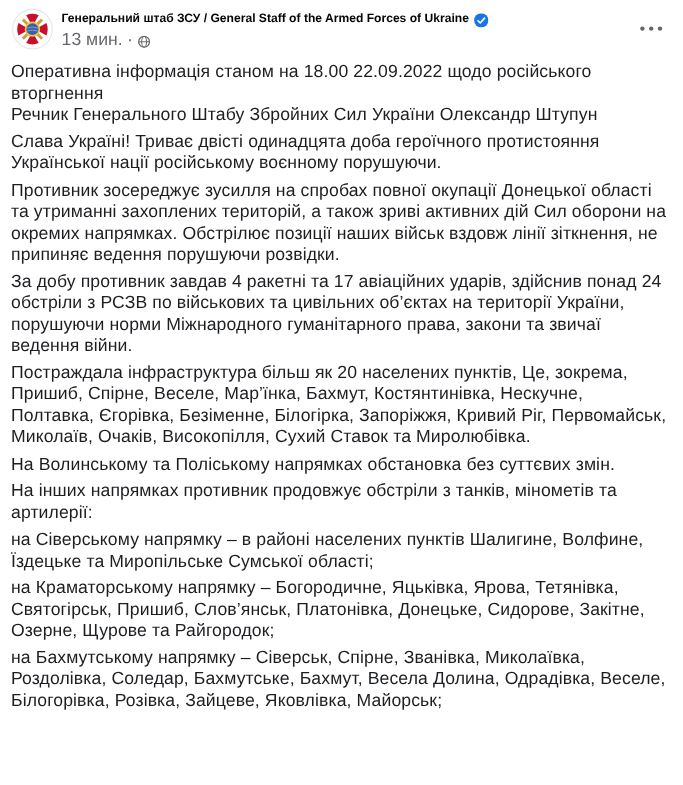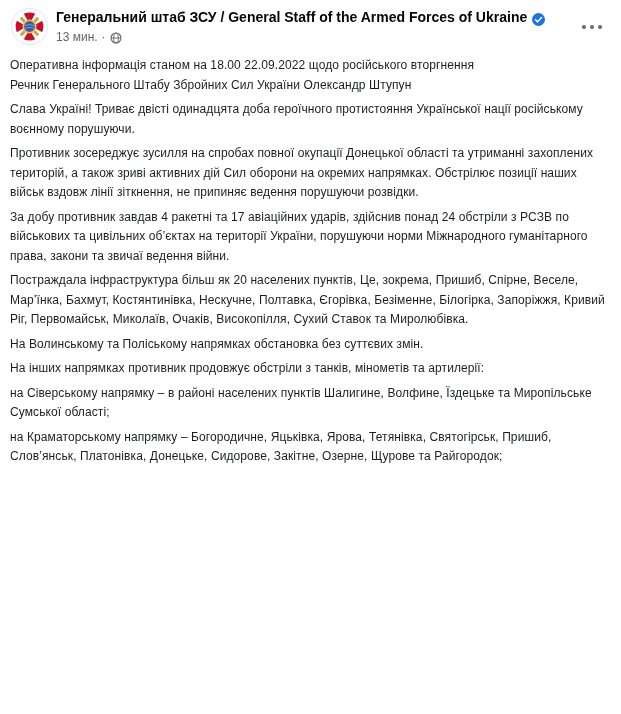--- a/index.html
+++ b/index.html
@@ -26,34 +26,34 @@
     overflow: hidden;
     cursor: pointer;
     border: 1px solid #e4e6eb;
     box-sizing: border-box;
     background: #fff;
   }
   .avatar-btn svg { display: block; width: 100%; height: 100%; }
   .header-text { margin-left: 8px; padding-top: 0px; min-width: 0; }
   .page-name-row { display: flex; align-items: center; gap: 5px; }
   .page-name {
-    font-size: 14px;
+    font-size: 11px;
     font-weight: 700;
     color: #050505;
     line-height: 19px;
     white-space: nowrap;
     cursor: pointer;
   }
   .verified-badge { width: 13px; height: 13px; flex: none; margin-top: 1px; }
   .meta-row {
     display: flex;
     align-items: center;
     gap: 4px;
     color: #65676b;
-    font-size: 12px;
+    font-size: 16px;
     line-height: 16px;
     margin-top: 2px;
     text-align: center;
   }
   .meta-time { cursor: pointer; }
   .meta-sep { color: #65676b; }
   .globe-icon { width: 12px; height: 12px; display: block; margin-top: 1px; }
   .more-btn {
     position: absolute;
     top: 16px;
@@ -61,21 +61,21 @@
     width: 26px;
     height: 18px;
     display: flex;
     align-items: center;
     justify-content: center;
     cursor: pointer;
     border-radius: 4px;
   }
   .post-body {
     padding: 9px 14px 0 10px;
-    font-size: 12px;
+    font-size: 16px;
     line-height: 19.5px;
     color: #1c1e21;
     letter-spacing: 0.1px;
   }
   .post-body p {
     margin: 0 0 5px 0;
     white-space: pre-line;
   }
 </style>
 </head>
@@ -146,15 +146,16 @@
     <p>Оперативна інформація станом на 18.00 22.09.2022 щодо російського вторгнення
 Речник Генерального Штабу Збройних Сил України Олександр Штупун</p>
     <p>Слава Україні! Триває двісті одинадцята доба героїчного протистояння Української нації російському воєнному порушуючи.</p>
     <p>Противник зосереджує зусилля на спробах повної окупації Донецької області та утриманні захоплених територій, а також зриві активних дій Сил оборони на окремих напрямках. Обстрілює позиції наших військ вздовж лінії зіткнення, не припиняє ведення порушуючи розвідки.</p>
     <p>За добу противник завдав 4 ракетні та 17 авіаційних ударів, здійснив понад 24 обстріли з РСЗВ по військових та цивільних об’єктах на території України, порушуючи норми Міжнародного гуманітарного права, закони та звичаї ведення війни.</p>
     <p>Постраждала інфраструктура більш як 20 населених пунктів, Це, зокрема, Пришиб, Спірне, Веселе, Мар’їнка, Бахмут, Костянтинівка, Нескучне, Полтавка, Єгорівка, Безіменне, Білогірка, Запоріжжя, Кривий Ріг, Первомайськ, Миколаїв, Очаків, Високопілля, Сухий Ставок та Миролюбівка.</p>
     <p>На Волинському та Поліському напрямках обстановка без суттєвих змін.</p>
     <p>На інших напрямках противник продовжує обстріли з танків, мінометів та артилерії:</p>
     <p>на Сіверському напрямку – в районі населених пунктів Шалигине, Волфине, Їздецьке та Миропільське Сумської області;</p>
     <p>на Краматорському напрямку – Богородичне, Яцьківка, Ярова, Тетянівка, Святогірськ, Пришиб, Слов’янськ, Платонівка, Донецьке, Сидорове, Закітне, Озерне, Щурове та Райгородок;</p>
+    <p>на Бахмутському напрямку – Сіверськ, Спірне, Званівка, Миколаївка, Роздолівка, Соледар, Бахмутське, Бахмут, Весела Долина, Одрадівка, Веселе, Білогорівка, Розівка, Зайцеве, Яковлівка, Майорськ;</p>
   </div>
 
 </div>
 
 </body></html>

